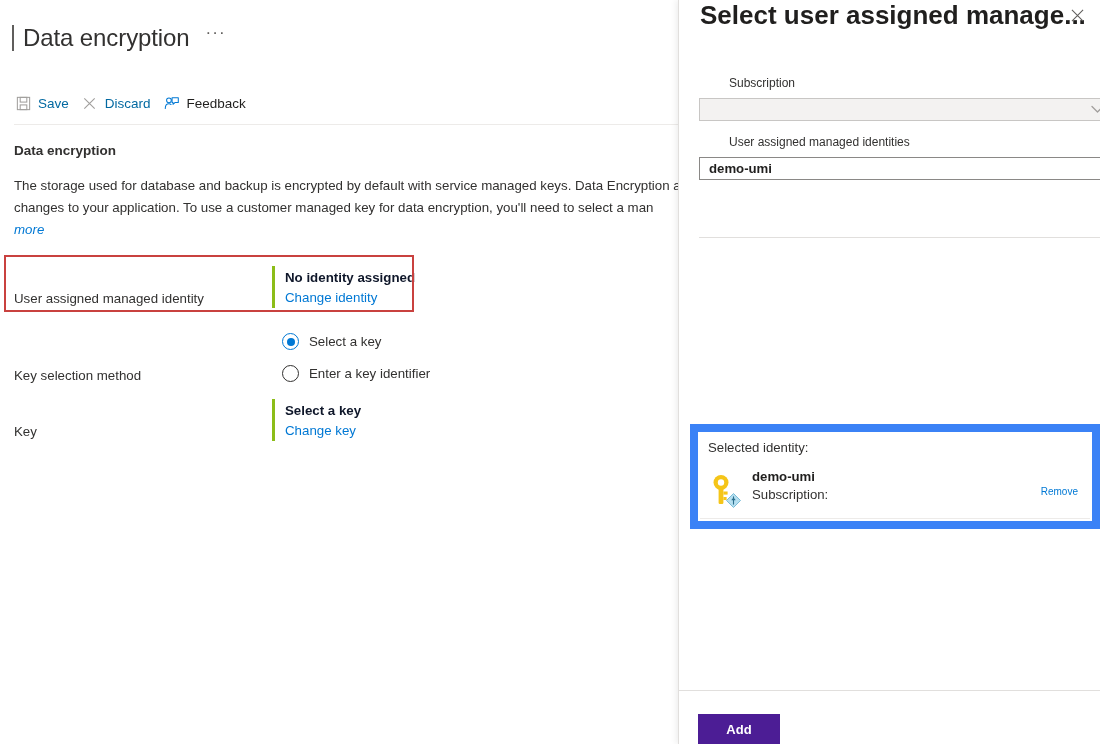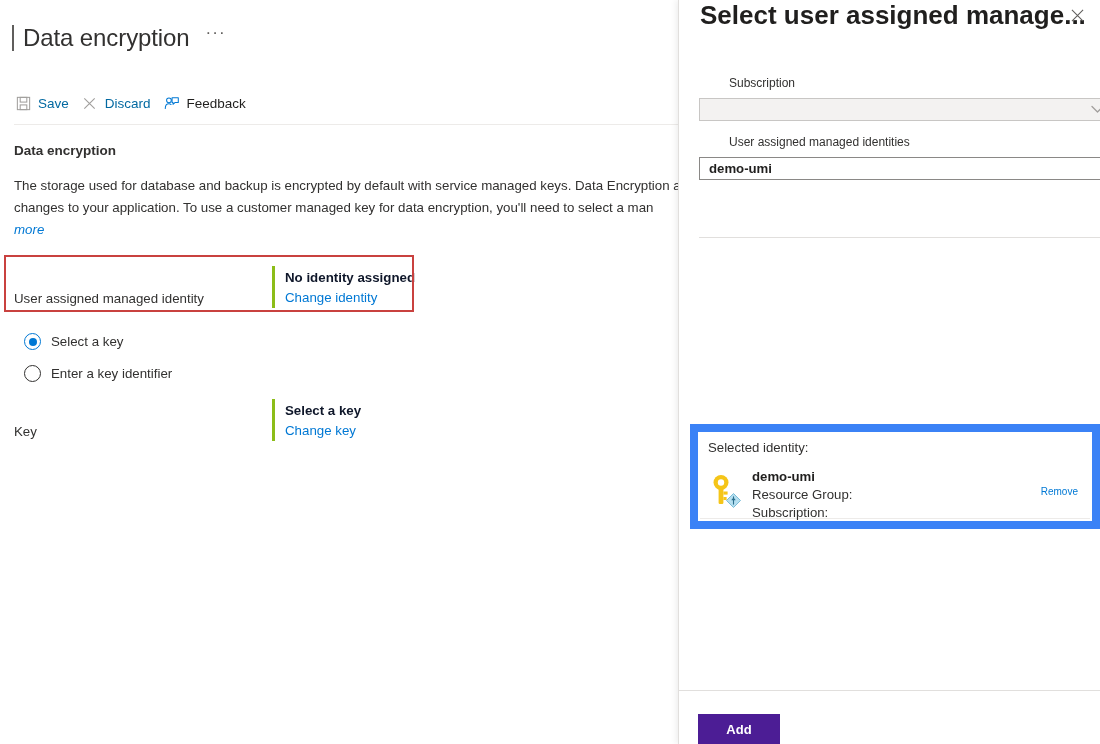--- a/index.html
+++ b/index.html
@@ -415,20 +415,21 @@
     <div class="form-label">User assigned managed identity</div>
     <div class="green-bar" style="height:42px;"></div>
     <div>
       <div class="value-strong">No identity assigned</div>
       <a class="value-link">Change identity</a>
     </div>
   </div>
   <div class="red-box" style="left:4px; top:255px; width:410px; height:57px;"></div>
 
   <div class="form-row" style="top:330px;">
+    <div class="form-label">Key selection method</div>
     <div style="margin-left:10px;">
       <div class="radio-row">
         <span class="radio-outer checked">
             <span class="radio-dot"></span>
           </span>
         <span class="radio-label">Select a key</span>
       </div>
       <div class="radio-row" style="margin-top:9px;">
         <span class="radio-outer"></span>
         <span class="radio-label">Enter a key identifier</span>
@@ -487,21 +488,20 @@
             <rect x="15.4" y="19.5" width="4.2" height="3.1" fill="#f5c518"></rect>
             <rect x="15.4" y="25" width="3.2" height="3.0" fill="#f5c518"></rect>
             <g transform="translate(18.5,21.5)">
               <path d="M7 0 L14 7 L7 14 L0 7 Z" fill="#b5dff0" stroke="#7bbdd8" stroke-width="1"></path>
               <path d="M7 3.4 L7 10.6 M5.6 6.4 L7 4.9 L8.4 6.4" stroke="#2a6f8e" stroke-width="1.1" stroke-linecap="round" stroke-linejoin="round"></path>
             </g>
           </svg>
         </span>
         <span id="identity-text">
           <div id="identity-name">demo-umi</div>
-          <div class="identity-meta">Resource Group:</div>
           <div class="identity-meta">Subscription:</div>
         </span>
         <span id="identity-remove">Remove</span>
       </div>
     </div>
   </div>
 
   <div id="panel-footer-divider"></div>
 </div>
 

